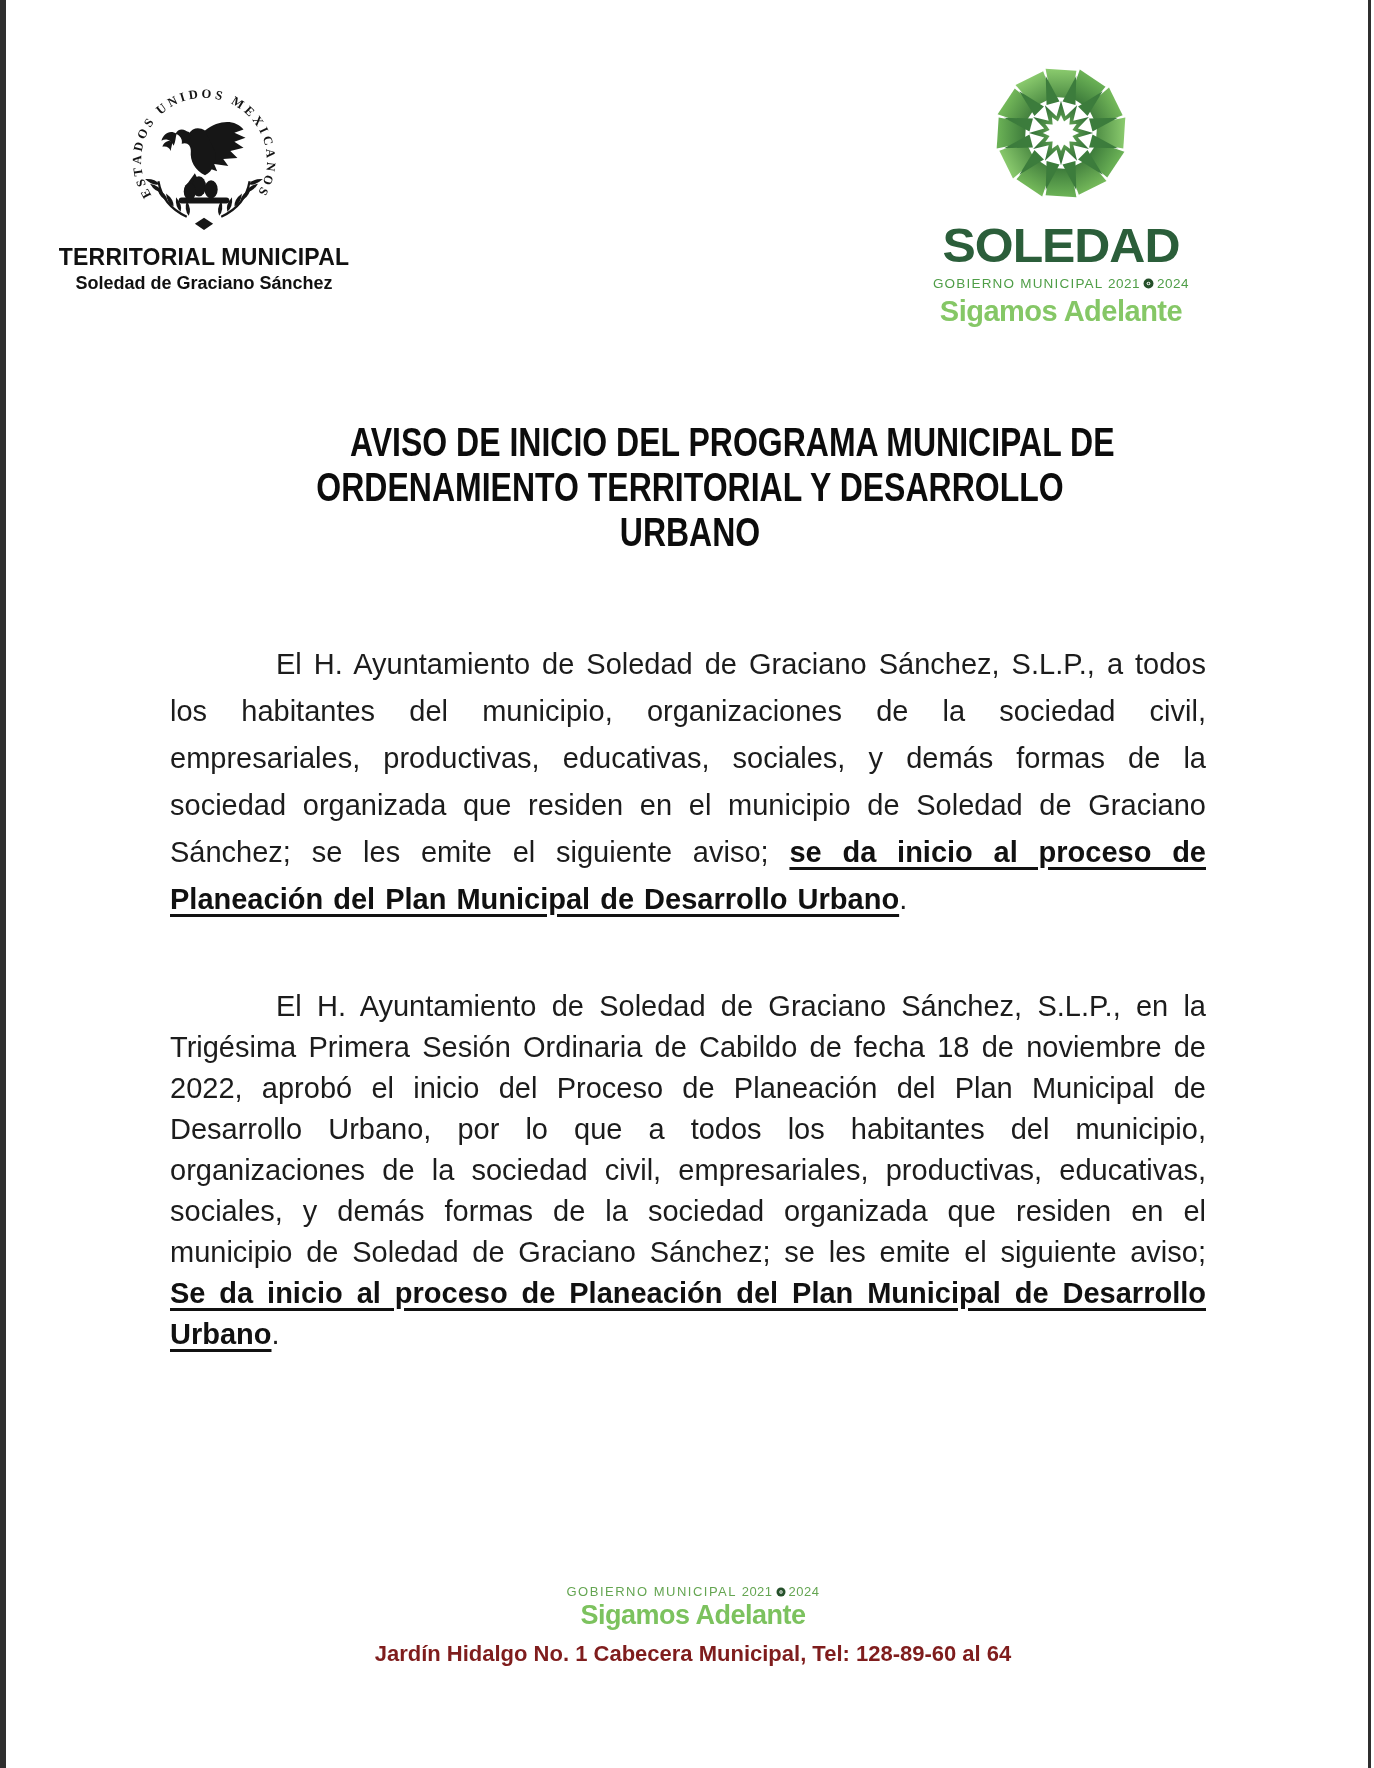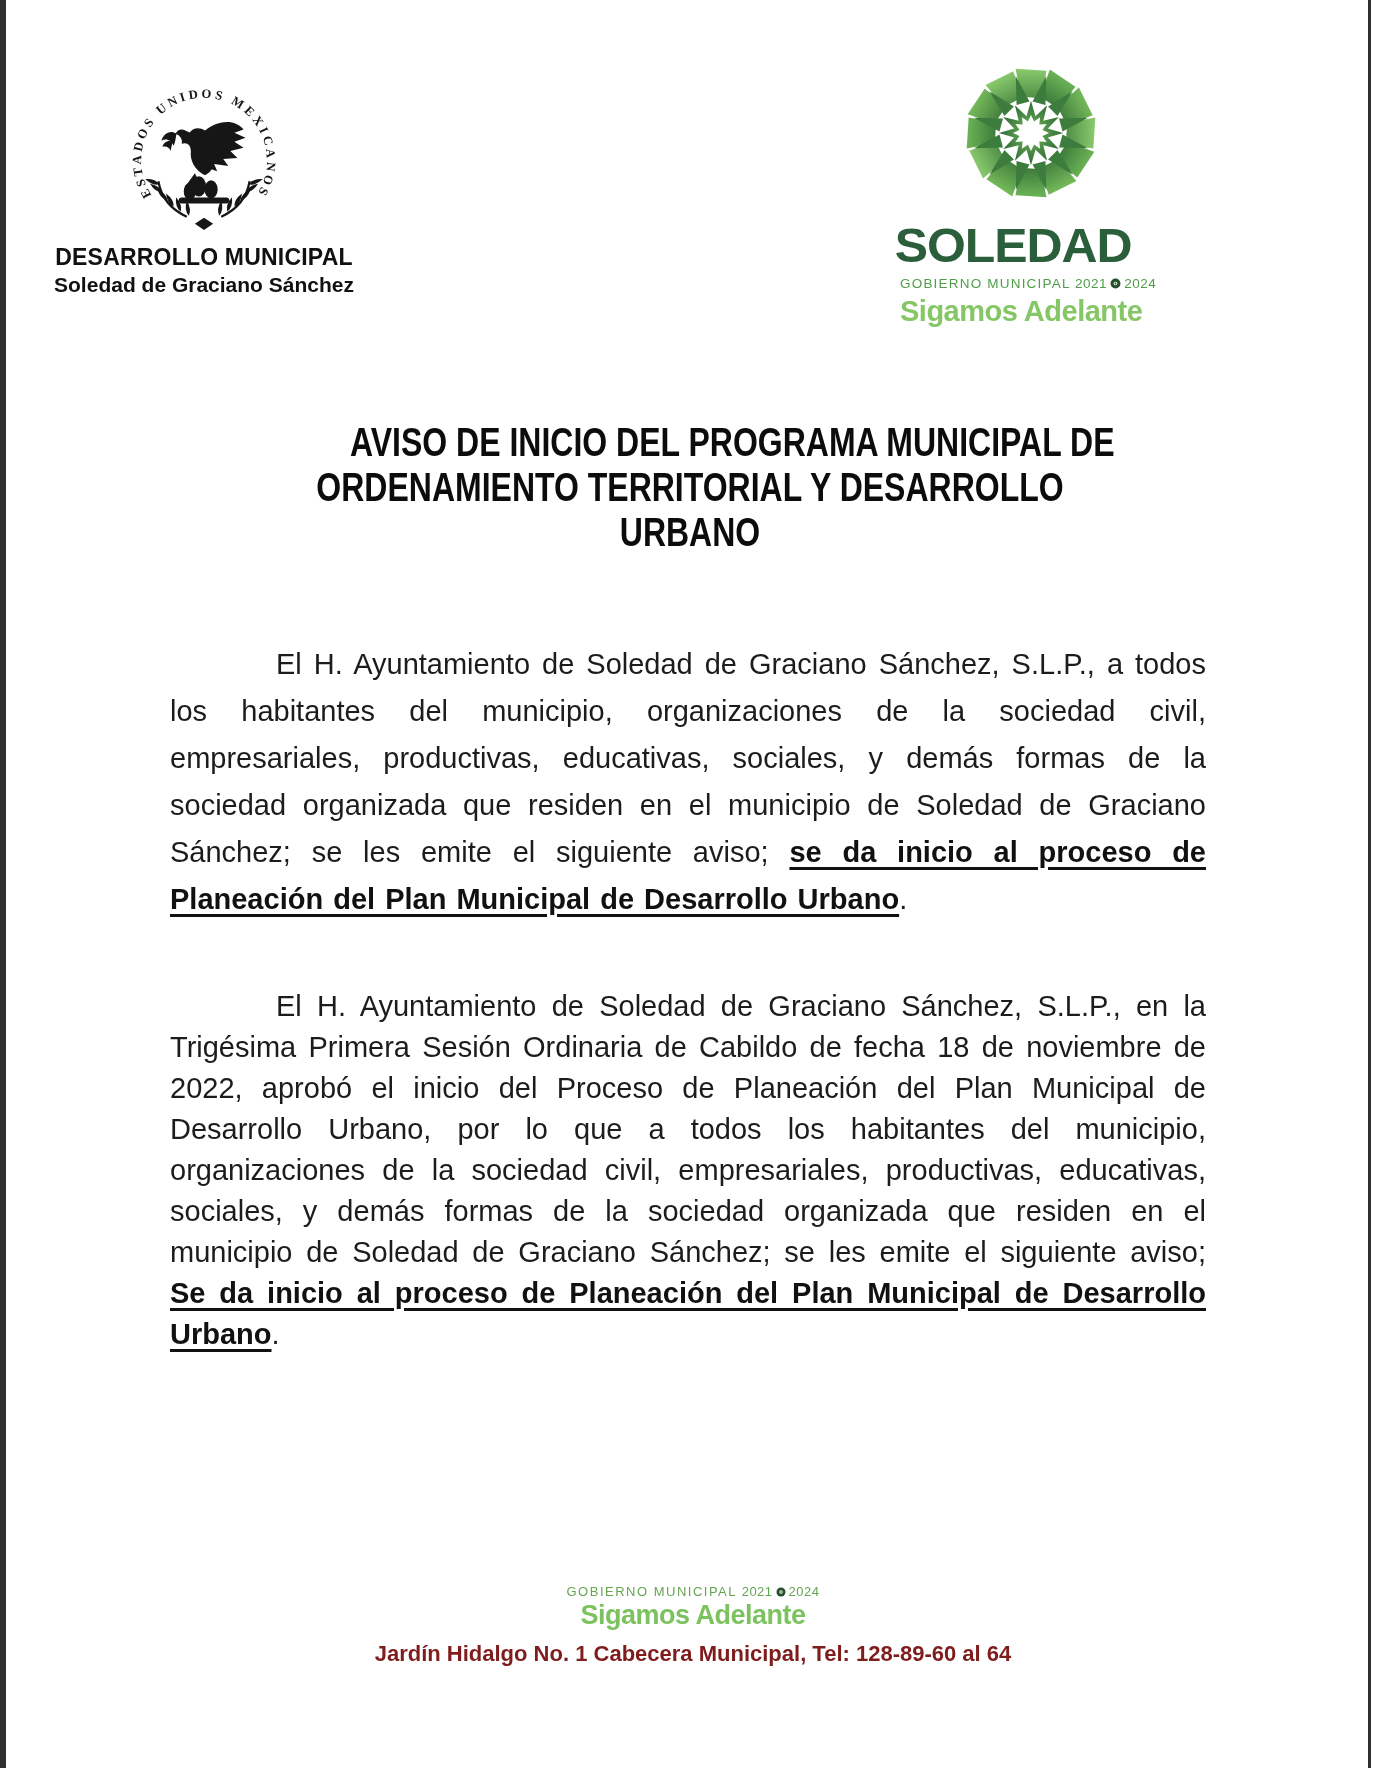--- a/index.html
+++ b/index.html
@@ -8,24 +8,24 @@
     font-family:"Liberation Sans",sans-serif;color:#161616;overflow:hidden;
   }
   .edge{position:absolute;top:0;height:1768px;background:#2f2f2f;}
   .edge.left{left:0;width:6px;}
   .edge.right{left:1368px;width:3px;}
 
   
   .seal-wrap{position:absolute;left:24px;top:84px;width:360px;text-align:center;}
   .seal-svg{display:block;margin:0 auto;width:152px;height:152px;}
   .seal-org{margin-top:8px;font-size:23px;font-weight:700;letter-spacing:.2px;color:#111;}
-  .seal-muni{margin-top:2px;font-size:21px;font-weight:700;color:#111;}
-
-  
-  .brand-wrap{position:absolute;left:900px;top:66px;width:262px;}
+  .seal-muni{margin-top:2px;font-size:18px;font-weight:700;color:#111;}
+
+  
+  .brand-wrap{position:absolute;left:930px;top:66px;width:262px;text-align:center;}
   .brand-star{display:block;margin:0 auto;width:134px;height:134px;}
   .brand-name{margin-top:18px;font-size:48px;font-weight:700;letter-spacing:-1px;color:#2b5e3a;transform:scaleX(1.04);transform-origin:50% 50%;}
   .gov-line{margin-top:3px;font-size:13.5px;font-weight:400;letter-spacing:1.2px;color:#4f9e47;white-space:nowrap;}
   .gov-line .yr{letter-spacing:.5px;}
   .gear{display:inline-block;vertical-align:-1px;margin:0 3px;}
   .brand-slogan{margin-top:4px;font-size:29px;font-weight:700;letter-spacing:-.5px;color:#85c766;}
 
   
   .doc-title{
     position:absolute;left:170px;top:420px;width:1040px;text-align:center;
@@ -93,21 +93,21 @@
       <circle cx="58" cy="51" r="4.2"></circle>
       <path d="M48,49 C41,45 35,49 33,56 C38,53 43,56 45,61 C47,57 47,52 48,49 Z"></path>
       <path d="M66,88 L56,102 L71,98 Z"></path>
       <path d="M44,57 C39,55 35,58 34,62 C38,61 41,63 42,66 Z"></path>
       <ellipse cx="70" cy="101" rx="7" ry="10"></ellipse>
       <ellipse cx="82" cy="104" rx="6.5" ry="9"></ellipse>
       <ellipse cx="61" cy="106" rx="6" ry="8.5"></ellipse>
       <rect x="50" y="112" width="50" height="6" rx="3"></rect>
     </g>
   </svg>
-  <div class="seal-org">DESARROLLO MUNICIPAL</div>
+  <div class="seal-org">TERRITORIAL MUNICIPAL</div>
   <div class="seal-muni">Soledad de Graciano Sánchez</div>
 </div>
 
 <div class="brand-wrap">
   <svg class="brand-star" viewBox="-100 -100 200 200">
     <defs>
       <linearGradient id="pg1" gradientUnits="userSpaceOnUse" x1="0" y1="-96" x2="0" y2="-40">
         <stop offset="0" stop-color="#6db457"></stop>
           <stop offset="1" stop-color="#2f6b33"></stop>
       </linearGradient>

